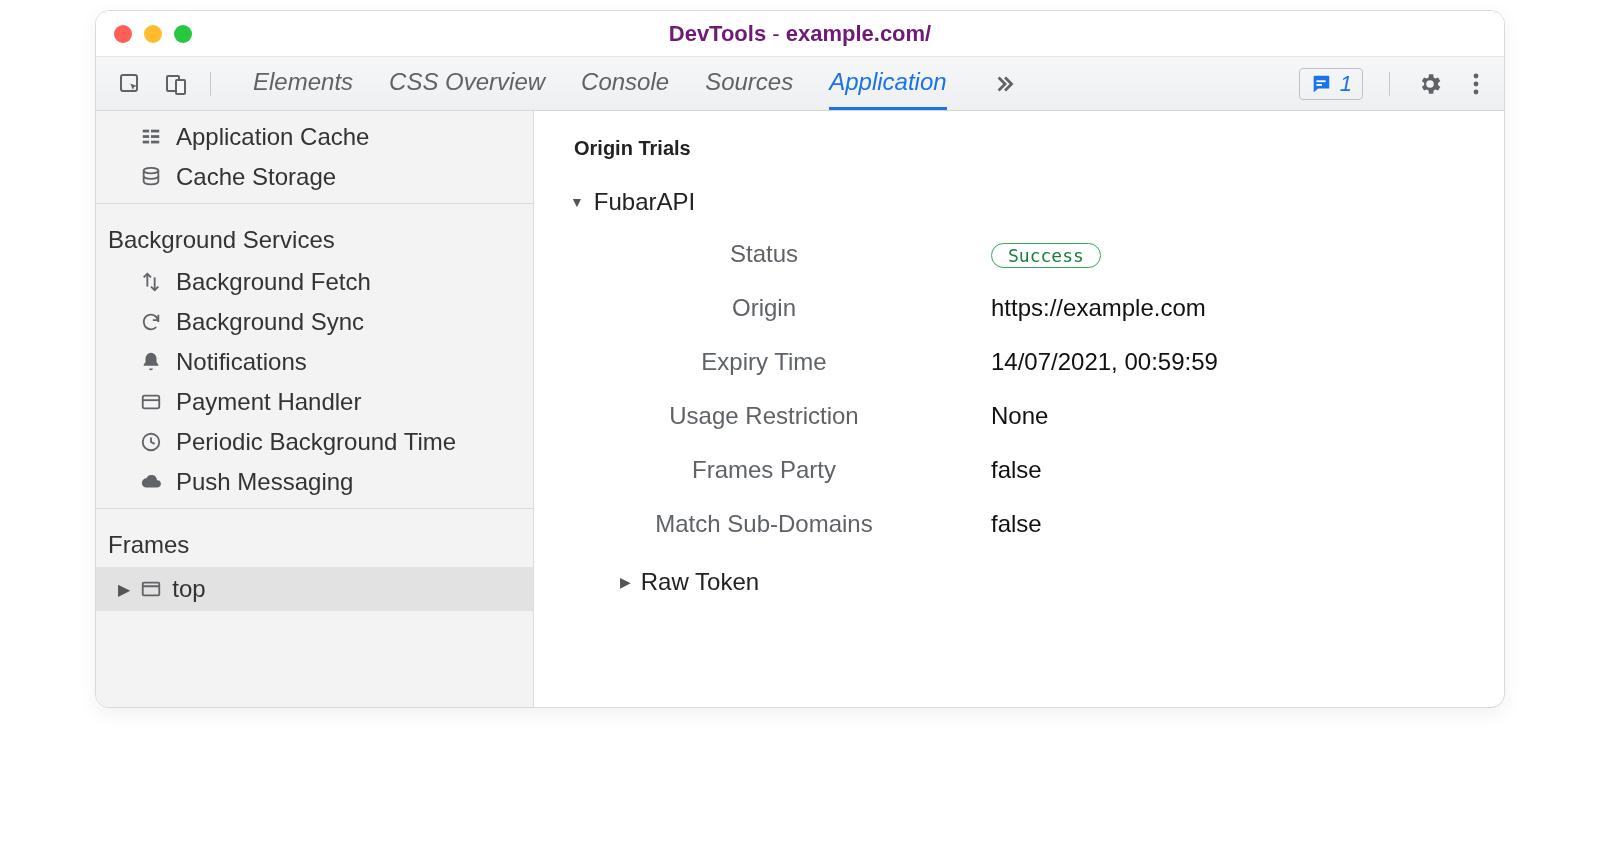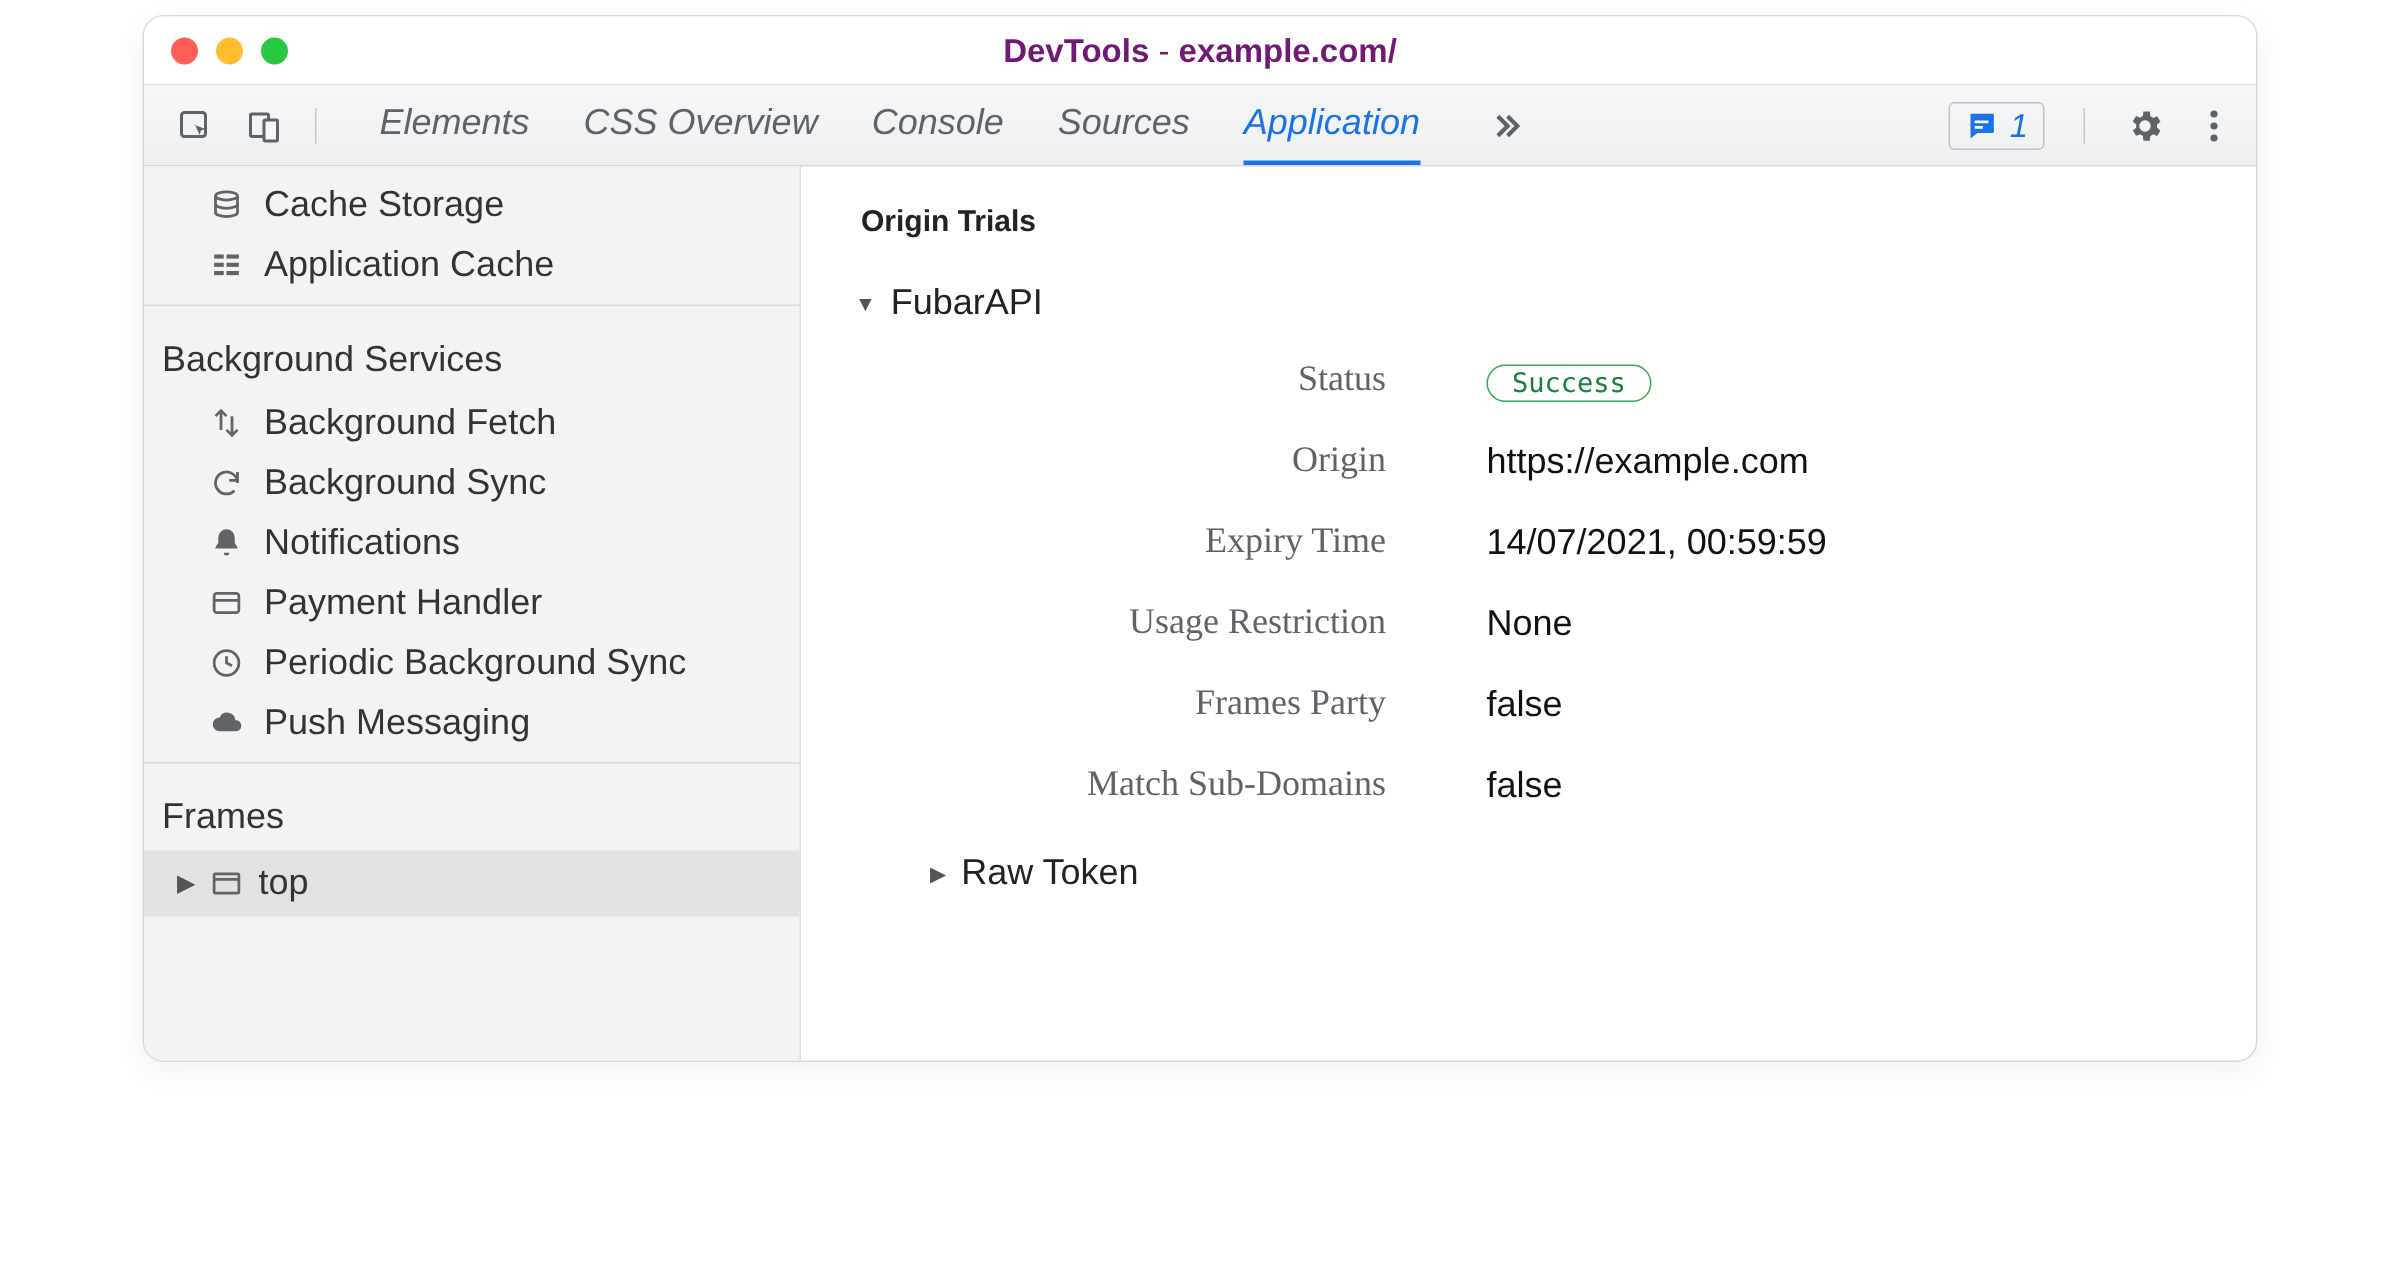--- a/index.html
+++ b/index.html
@@ -87,21 +87,21 @@
   .frames-item {
     display:flex; align-items:center; gap:10px;
     padding: 8px 12px 8px 22px; font-size:24px;
     background:#e2e2e2; color:#333;
   }
   .tri { font-size:16px; color:#555; }
   .main { flex:1; padding: 26px 40px; }
   .h2 { font-size:20px; font-weight:700; margin-bottom: 28px; }
   .tree-row { display:flex; align-items:center; gap:10px; font-size:24px; margin-left:-4px; margin-bottom:24px; }
   .kv { display:grid; grid-template-columns: 320px 1fr; column-gap: 30px; row-gap: 26px; margin-left: 30px; font-size:24px; }
-  .kv .k { text-align:right; color:#5f6368;font-family:Liberation Serif, serif; }
+  .kv .k { text-align:center; color:#5f6368; }
   .kv .v { color:#111;margin-left:37px; }
   .pill {
     display:inline-block; border:1.5px solid #34a853; color:#188038;
     border-radius: 14px; padding:1px 16px; font-size:18px; font-family: Menlo, monospace;
   }
   .raw { display:flex; align-items:center; gap:10px; font-size:24px; margin-left: 46px; margin-top: 30px; }
 </style>
 </head>
 <body>
 
@@ -170,38 +170,38 @@
           </svg>
       </div>
     </div>
   </div>
 
   <div class="body">
 
     <div class="sidebar">
       <div class="side-section">
         <div class="side-item">
-          <svg width="22" height="22" viewBox="0 0 24 24" fill="none" stroke="currentColor" stroke-width="2">
-              <ellipse cx="12" cy="5" rx="8" ry="3"></ellipse>
-              <path d="M4 5v6c0 1.7 3.6 3 8 3s8-1.3 8-3V5"></path>
-              <path d="M4 11v6c0 1.7 3.6 3 8 3s8-1.3 8-3v-6"></path>
-            </svg>
-          <span>Cache Storage</span>
-        </div>
-        <div class="side-item">
           <svg width="22" height="22" viewBox="0 0 24 24" fill="currentColor">
               <rect x="3" y="4" width="7" height="3"></rect>
               <rect x="12" y="4" width="9" height="3"></rect>
               <rect x="3" y="10" width="7" height="3"></rect>
               <rect x="12" y="10" width="9" height="3"></rect>
               <rect x="3" y="16" width="7" height="3"></rect>
               <rect x="12" y="16" width="9" height="3"></rect>
             </svg>
           <span>Application Cache</span>
         </div>
+        <div class="side-item">
+          <svg width="22" height="22" viewBox="0 0 24 24" fill="none" stroke="currentColor" stroke-width="2">
+              <ellipse cx="12" cy="5" rx="8" ry="3"></ellipse>
+              <path d="M4 5v6c0 1.7 3.6 3 8 3s8-1.3 8-3V5"></path>
+              <path d="M4 11v6c0 1.7 3.6 3 8 3s8-1.3 8-3v-6"></path>
+            </svg>
+          <span>Cache Storage</span>
+        </div>
       </div>
 
       <div class="side-section">
         <div class="side-heading">Background Services</div>
         <div class="side-item">
           <svg width="22" height="22" viewBox="0 0 24 24" fill="none" stroke="currentColor" stroke-width="2">
               <path d="M8 3v14"></path>
               <path d="M4 7l4-4 4 4"></path>
               <path d="M16 21V7"></path>
               <path d="M12 17l4 4 4-4"></path>
@@ -226,21 +226,21 @@
               <rect x="3" y="5" width="18" height="14" rx="2"></rect>
               <line x1="3" y1="10" x2="21" y2="10"></line>
             </svg>
           <span>Payment Handler</span>
         </div>
         <div class="side-item">
           <svg width="22" height="22" viewBox="0 0 24 24" fill="none" stroke="currentColor" stroke-width="2">
               <circle cx="12" cy="12" r="9"></circle>
               <path d="M12 7v5l4 2"></path>
             </svg>
-          <span>Periodic Background Sync</span>
+          <span>Periodic Background Time</span>
         </div>
         <div class="side-item">
           <svg width="22" height="22" viewBox="0 0 24 24" fill="currentColor">
               <path d="M19 18H7a5 5 0 010-10 6 6 0 0111.5 2A4 4 0 0119 18z"></path>
             </svg>
           <span>Push Messaging</span>
         </div>
       </div>
 
       <div class="side-section" style="border-bottom:none;">

